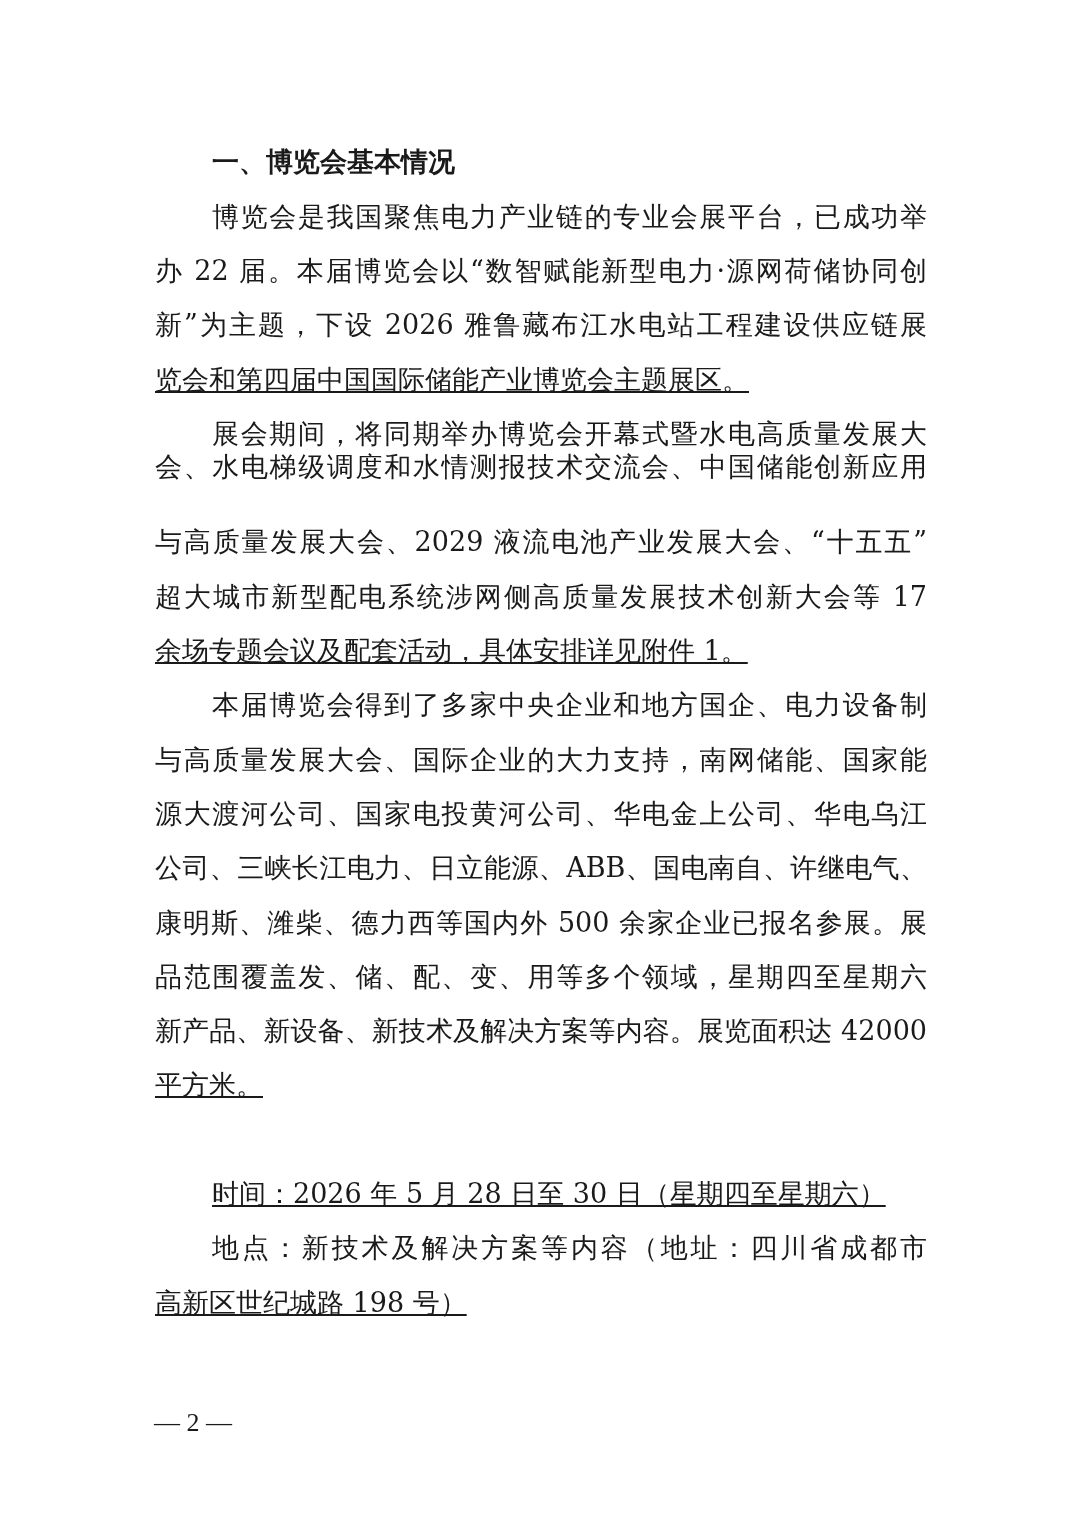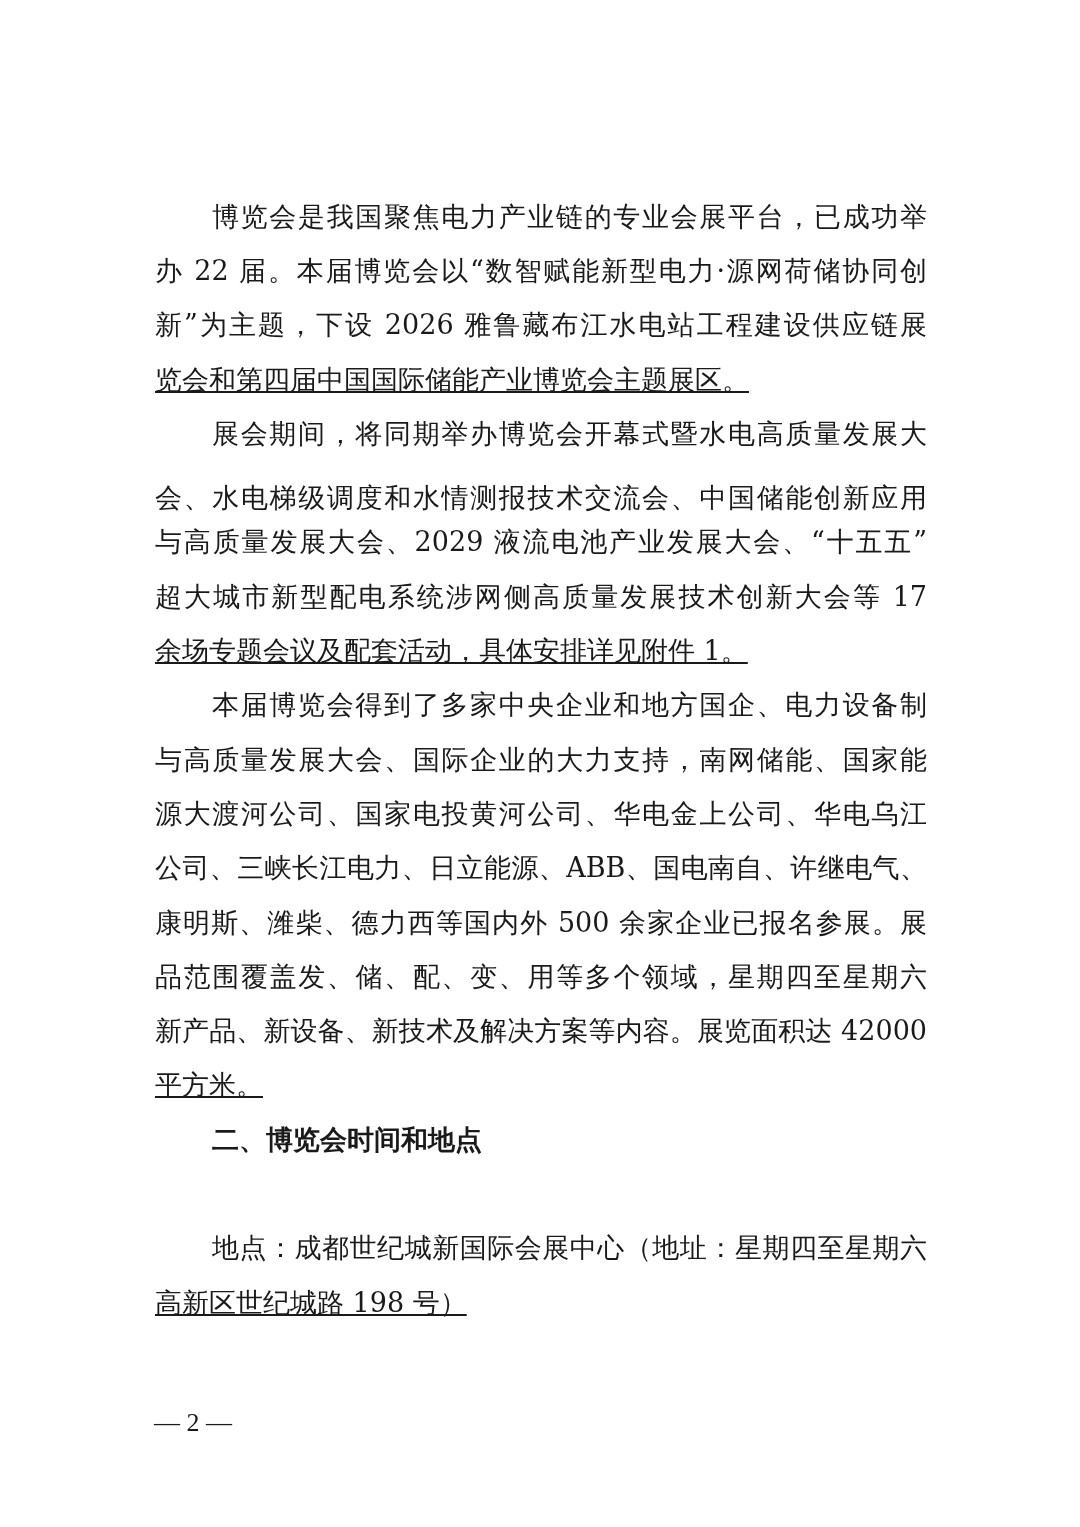--- a/index.html
+++ b/index.html
@@ -14,49 +14,50 @@
   .heading { font-family: "DejaVu Sans", "Liberation Sans", sans-serif; font-weight: bold;
              text-align-last: left; }
   .page-num { position: absolute; left: 154px; top: 1408px; font-size: 26px;
               font-family: "Liberation Serif", serif; line-height: 30px; }
 </style>
 </head>
 <body>
 
 <div class="page">
 
+  <div class="line indent heading" style="top:135px">一、博览会基本情况</div>
 
   <div>
     <div class="line indent" style="top:190px">博览会是我国聚焦电力产业链的专业会展平台，已成功举</div>
     <div class="line" style="top:244px">办 22 届。本届博览会以“数智赋能新型电力·源网荷储协同创</div>
     <div class="line" style="top:298px">新”为主题，下设 2026 雅鲁藏布江水电站工程建设供应链展</div>
     <div class="line last" style="top:353px">览会和第四届中国国际储能产业博览会主题展区。</div>
   </div>
 
   <div>
     <div class="line indent" style="top:407px">展会期间，将同期举办博览会开幕式暨水电高质量发展大</div>
-    <div class="line" style="top:471px">会、水电梯级调度和水情测报技术交流会、中国储能创新应用</div>
+    <div class="line" style="top:440px">会、水电梯级调度和水情测报技术交流会、中国储能创新应用</div>
     <div class="line" style="top:515px">与高质量发展大会、2029 液流电池产业发展大会、“十五五”</div>
     <div class="line" style="top:570px">超大城市新型配电系统涉网侧高质量发展技术创新大会等 17</div>
     <div class="line last" style="top:624px">余场专题会议及配套活动，具体安排详见附件 1。</div>
   </div>
 
   <div>
     <div class="line indent" style="top:678px">本届博览会得到了多家中央企业和地方国企、电力设备制</div>
     <div class="line" style="top:733px">与高质量发展大会、国际企业的大力支持，南网储能、国家能</div>
     <div class="line" style="top:787px">源大渡河公司、国家电投黄河公司、华电金上公司、华电乌江</div>
     <div class="line" style="top:841px">公司、三峡长江电力、日立能源、ABB、国电南自、许继电气、</div>
     <div class="line" style="top:896px">康明斯、潍柴、德力西等国内外 500 余家企业已报名参展。展</div>
     <div class="line" style="top:950px">品范围覆盖发、储、配、变、用等多个领域，星期四至星期六</div>
     <div class="line" style="top:1004px">新产品、新设备、新技术及解决方案等内容。展览面积达 42000</div>
     <div class="line last" style="top:1058px">平方米。</div>
   </div>
 
-  <div class="line indent heading" style="top:1113px">二、博览会时间和地点</div>
 
+  <div class="line indent last" style="top:1167px">时间：2026 年 5 月 28 日至 30 日（星期四至星期六）</div>
 
   <div>
-    <div class="line indent" style="top:1221px">地点：成都世纪城新国际会展中心（地址：星期四至星期六</div>
+    <div class="line indent" style="top:1221px">地点：新技术及解决方案等内容（地址：四川省成都市</div>
     <div class="line last" style="top:1276px">高新区世纪城路 198 号）</div>
   </div>
 
   <div class="page-num">— 2 —</div>
 </div>
 
 </body></html>

